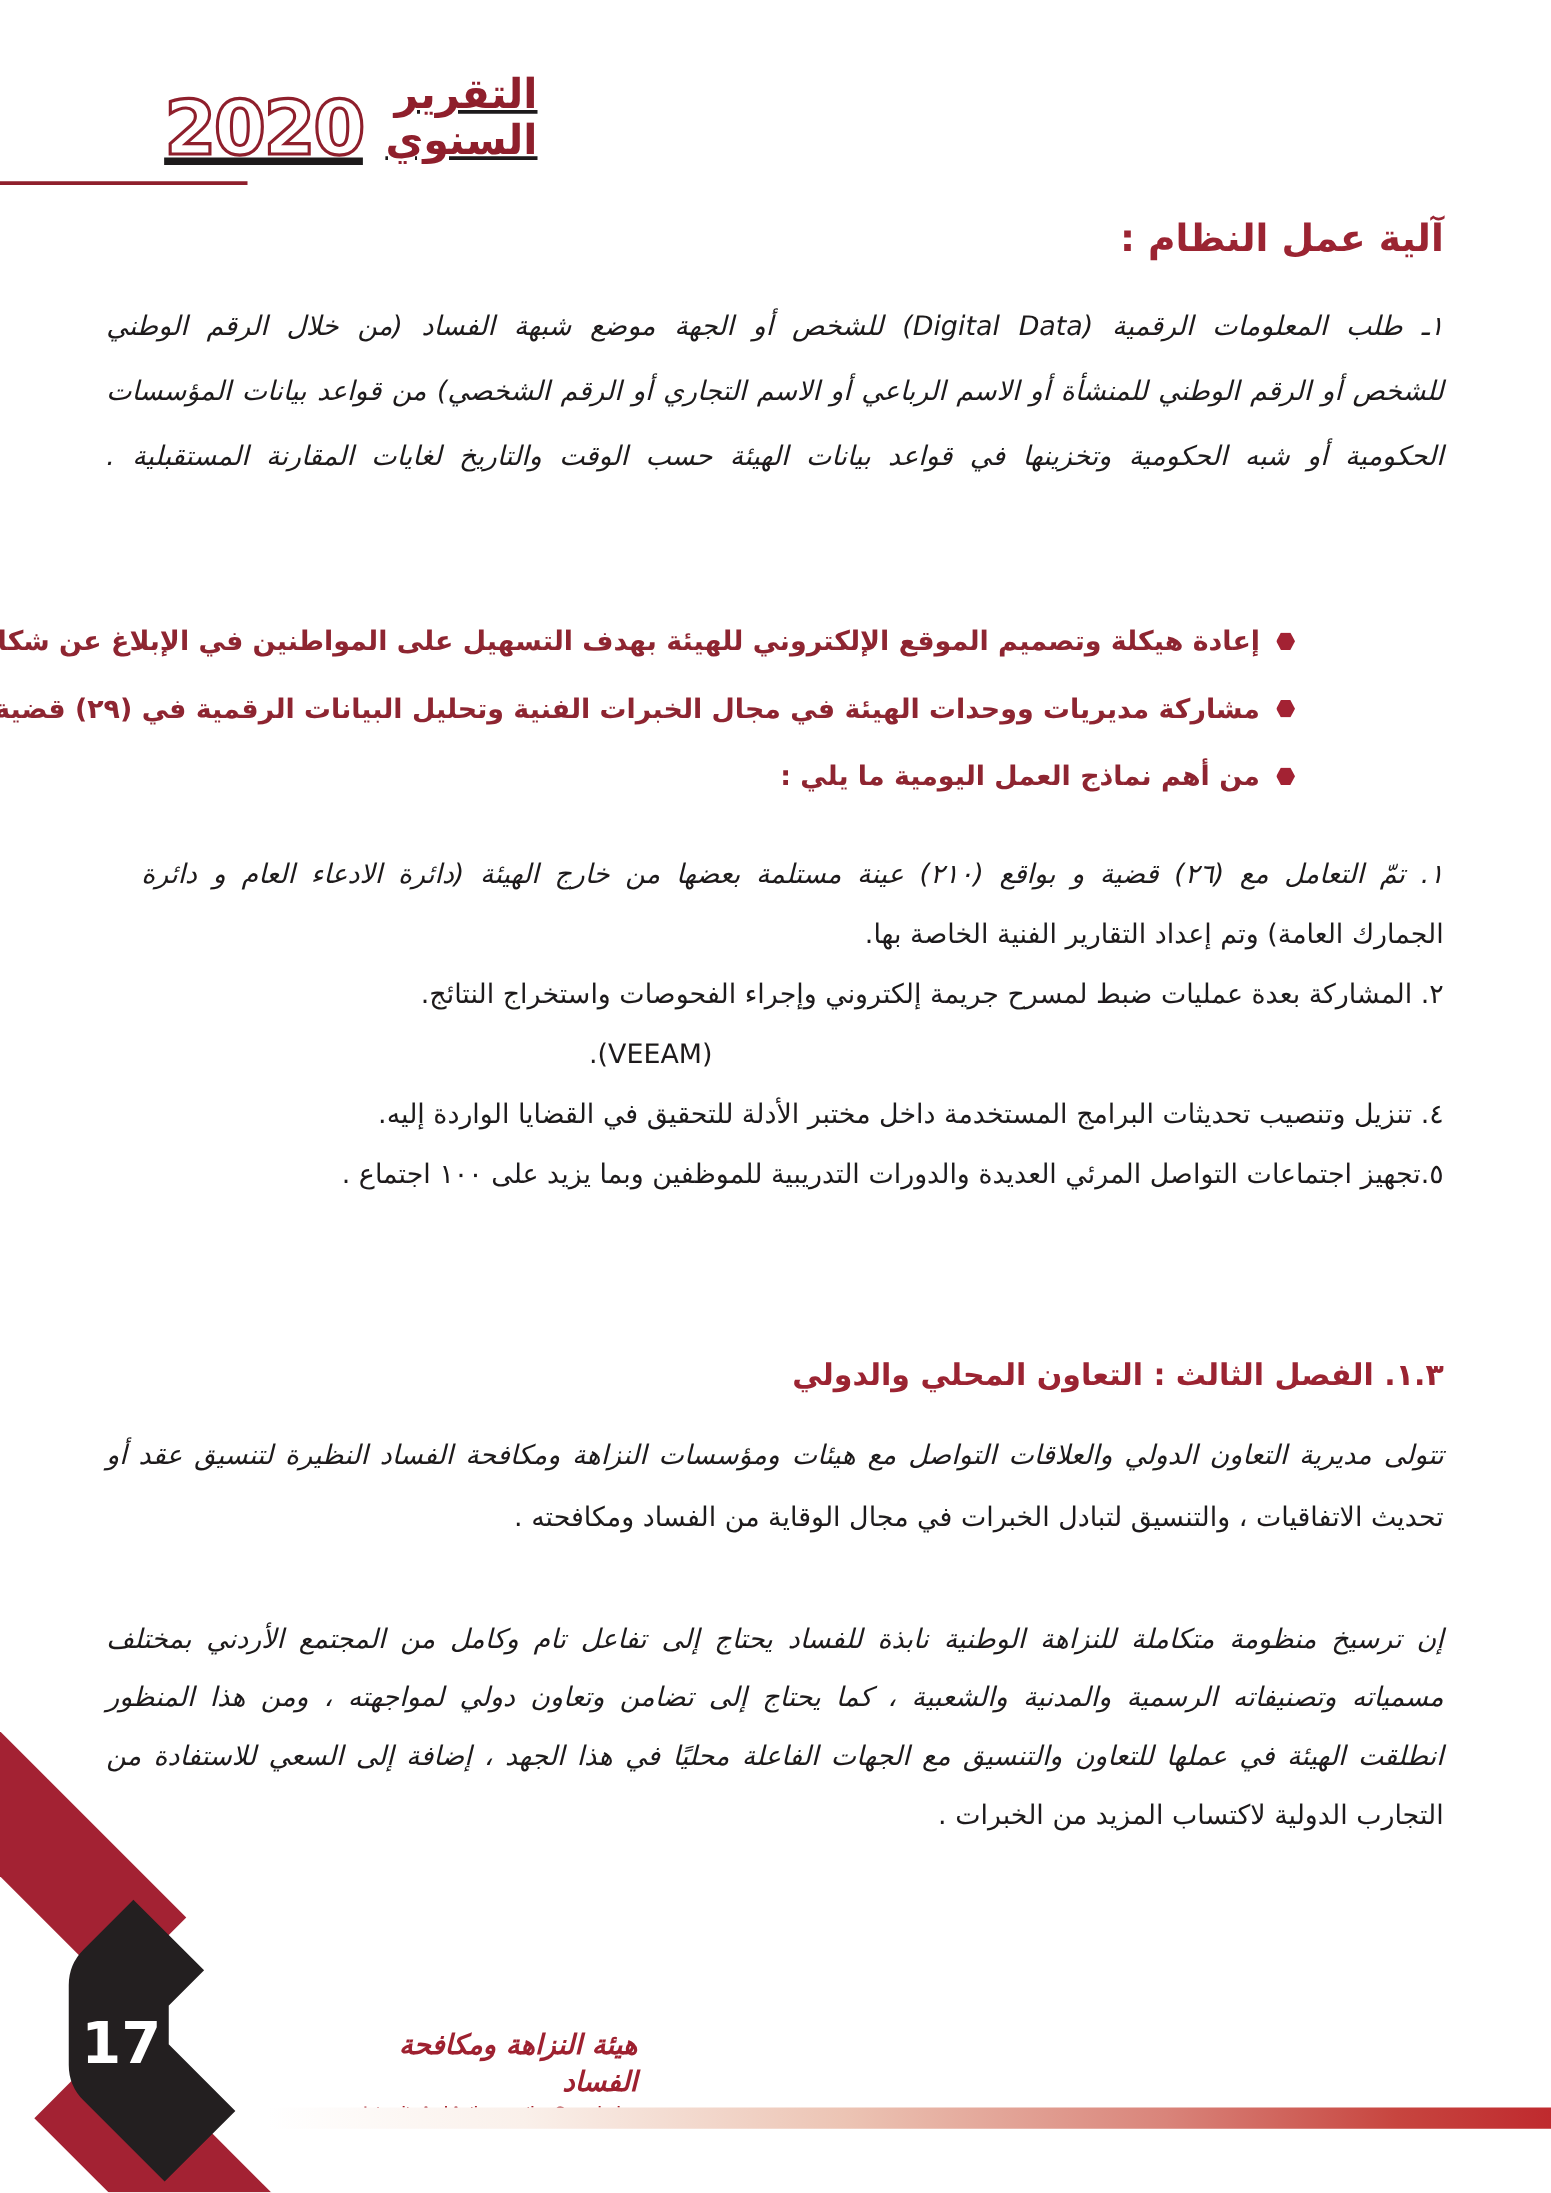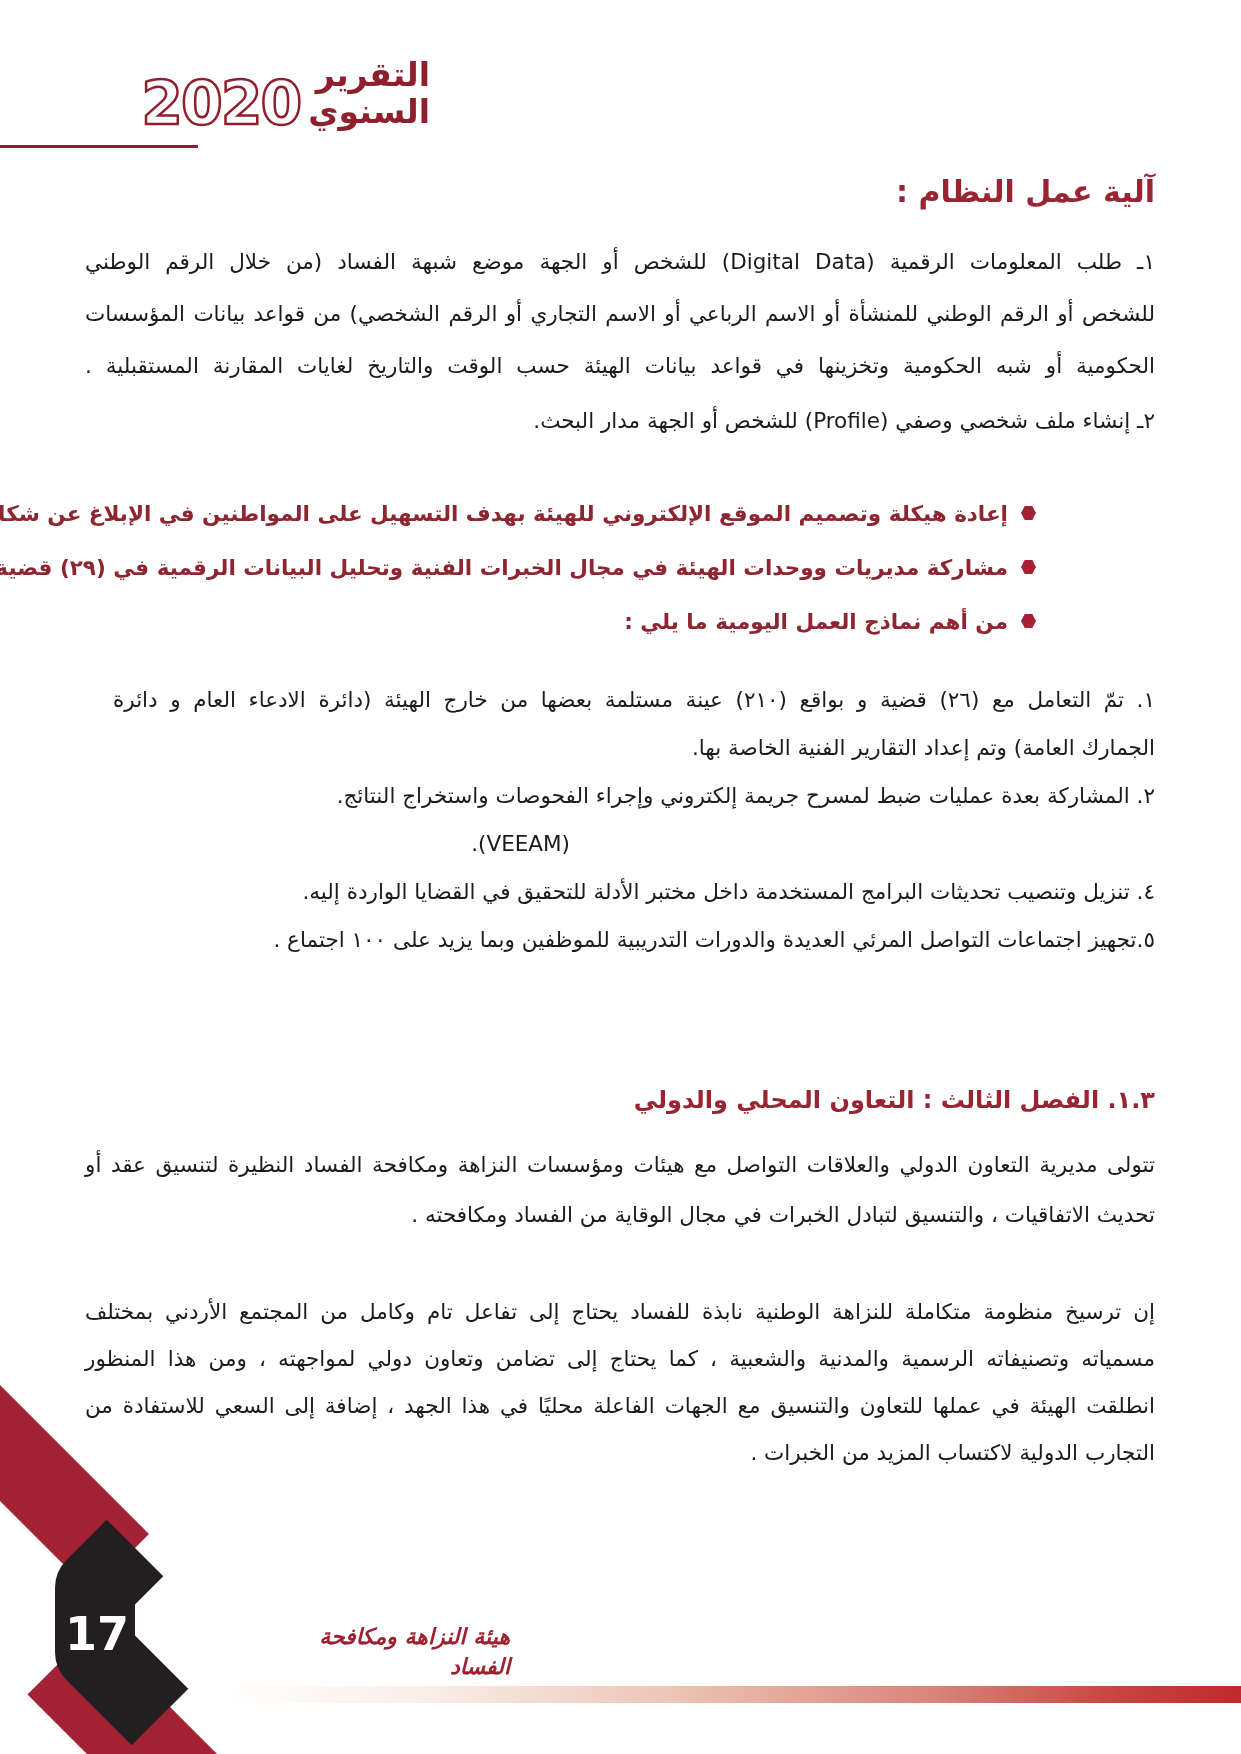--- a/index.html
+++ b/index.html
@@ -3,29 +3,29 @@
 <meta charset="utf-8">
 <style>
   html,body{margin:0;padding:0;background:#ffffff;}
   .page{
     position:relative;width:1241px;height:1754px;margin:0 auto;
     background:#ffffff;overflow:hidden;
     font-family:"DejaVu Sans",sans-serif;color:#1d1a1b;
   }
   
   .header-rule{position:absolute;left:0;top:145px;width:198px;height:3px;background:#8F1F2C;}
-  .report-logo{position:absolute;left:158px;top:56px;width:272px;display:flex;align-items:flex-end;justify-content:flex-end;gap:8px;}
+  .report-logo{position:absolute;left:158px;top:56px;width:272px;display:flex;align-items:flex-end;justify-content:flex-end;gap:18px;text-decoration:underline;}
   .logo-year{
     font-size:60px;font-weight:bold;line-height:.88;letter-spacing:-2px;
     color:#fff;-webkit-text-stroke:2.5px #8F1F2C;
   }
   .logo-words{direction:rtl;text-align:right;color:#8F1F2C;font-weight:bold;font-size:33px;line-height:37px;}
   
   .rtl-block{position:absolute;right:86px;left:85px;direction:rtl;}
-  .line-j{text-align:justify;text-align-last:justify;-moz-text-align-last:justify;}
+  .line-j{text-align:justify;text-align-last:justify;font-style:italic;-moz-text-align-last:justify;}
   .line-r{text-align:right;}
   .page-title{top:170px;font-size:30px;font-weight:bold;color:#9B2432;line-height:44px;text-align:right;}
   .para-1{top:236px;font-size:21.5px;line-height:52px;}
   .para-2{top:402px;font-size:21.5px;line-height:38px;}
   
   .bullet-list{position:absolute;right:205px;top:486px;direction:rtl;}
   .bullet-row{display:flex;align-items:center;gap:13px;height:54px;}
   .bullet-marker{flex:0 0 15px;width:15px;height:14px;background:#A32233;
     clip-path:polygon(25% 0,75% 0,100% 50%,75% 100%,25% 100%,0 50%);}
   .bullet-label{font-size:21.5px;font-weight:bold;color:#8E2531;white-space:nowrap;}
@@ -59,21 +59,20 @@
   </div>
 
   <div class="rtl-block page-title">آلية عمل النظام :</div>
 
   <div class="rtl-block para-1">
     <div class="line-j">١ـ طلب المعلومات الرقمية (Digital Data) للشخص أو الجهة موضع شبهة الفساد (من خلال الرقم الوطني</div>
     <div class="line-j">للشخص أو الرقم الوطني للمنشأة أو الاسم الرباعي أو الاسم التجاري أو الرقم الشخصي) من قواعد بيانات المؤسسات</div>
     <div class="line-j">الحكومية أو شبه الحكومية وتخزينها في قواعد بيانات الهيئة حسب الوقت والتاريخ لغايات المقارنة المستقبلية .</div>
   </div>
 
-  <div class="rtl-block para-2 line-r">٢ـ إنشاء ملف شخصي وصفي (Profile) للشخص أو الجهة مدار البحث.</div>
 
   <div class="bullet-list">
     <div class="bullet-row">
       <span class="bullet-marker"></span>
       <span class="bullet-label">إعادة هيكلة وتصميم الموقع الإلكتروني للهيئة بهدف التسهيل على المواطنين في الإبلاغ عن شكاواهم .</span>
     </div>
     <div class="bullet-row">
       <span class="bullet-marker"></span>
       <span class="bullet-label">مشاركة مديريات ووحدات الهيئة في مجال الخبرات الفنية وتحليل البيانات الرقمية  في (٢٩) قضية .</span>
     </div>

